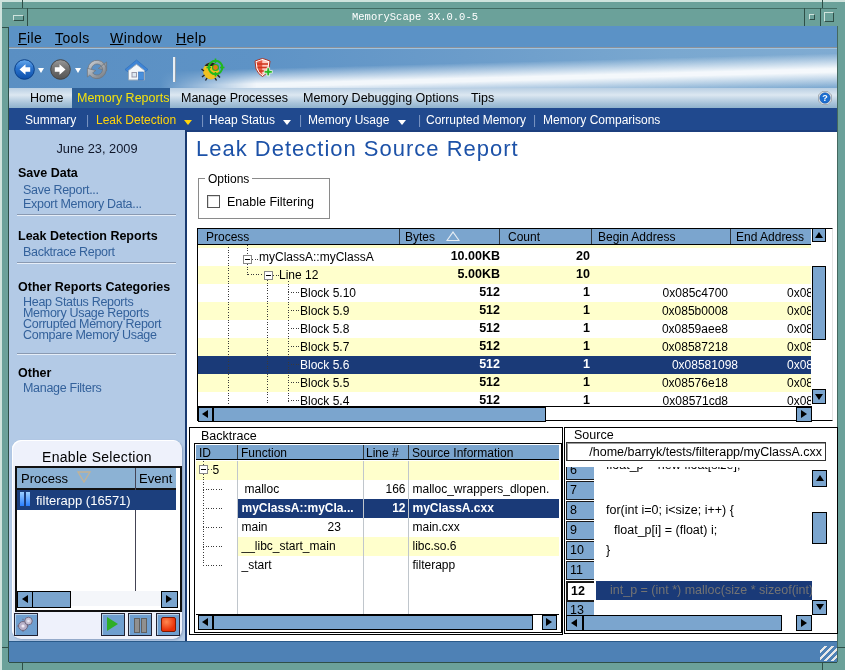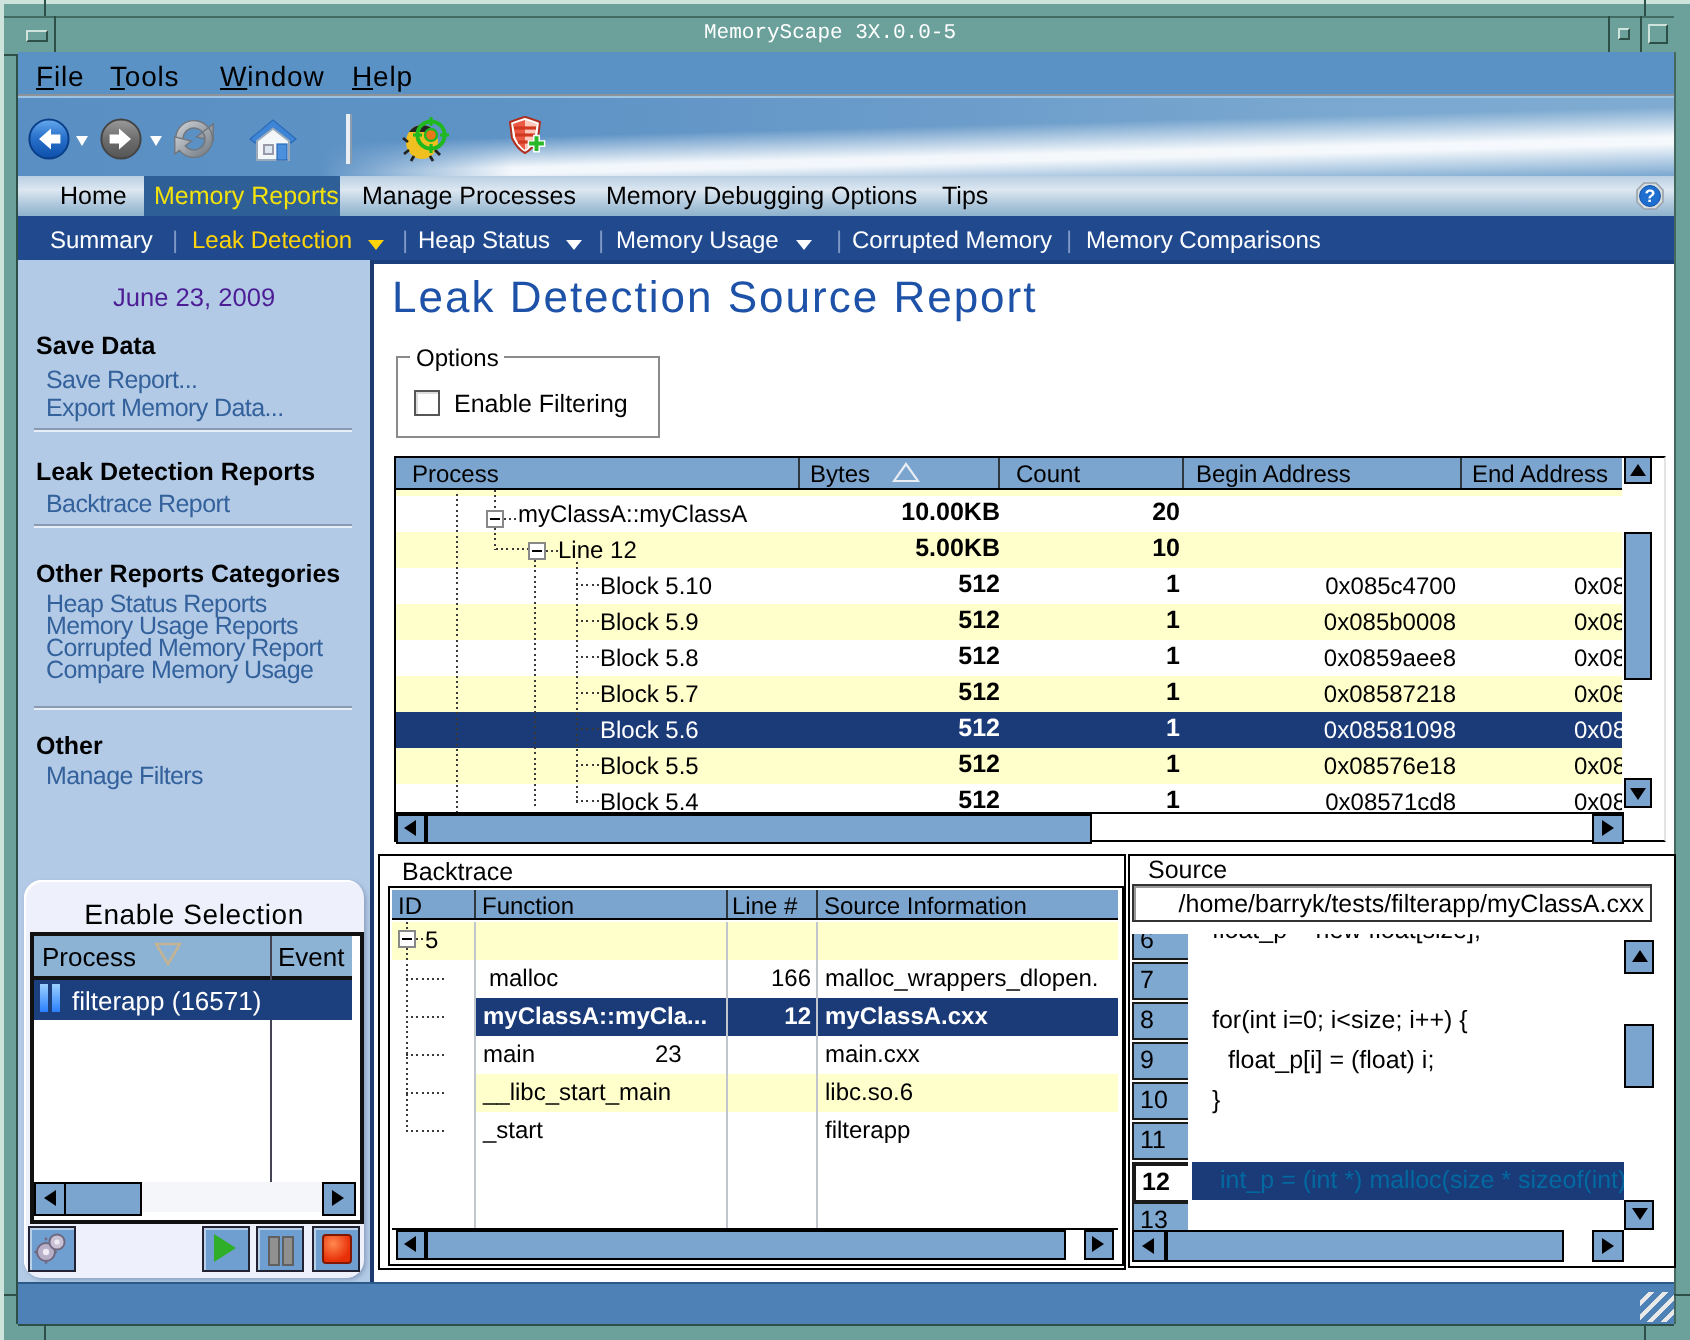--- a/index.html
+++ b/index.html
@@ -244,21 +244,21 @@
   <span style="left:417px">Corrupted Memory</span>
   <span class="sep" style="left:524px">|</span>
   <span style="left:534px">Memory Comparisons</span>
   <span class="arr" style="left:175px;top:12px;border-left:4px solid transparent;border-right:4px solid transparent;border-top:5px solid #ffd40a;"></span>
   <span class="arr" style="left:274px;top:12px;border-left:4px solid transparent;border-right:4px solid transparent;border-top:5px solid #fff;"></span>
   <span class="arr" style="left:389px;top:12px;border-left:4px solid transparent;border-right:4px solid transparent;border-top:5px solid #fff;"></span>
 </div>
 
 <div class="abs" id="sidebar"></div>
 <div class="abs" id="sidebar-border"></div>
-<div class="abs" style="left:9px;top:141px;width:176px;text-align:center;font-size:12.8px;color:#4c1d95;">June 23, 2009</div>
+<div class="abs" style="left:9px;top:141px;width:176px;text-align:center;font-size:12.8px;color:#0f172a;">June 23, 2009</div>
 <div class="sbh" style="left:18px;top:166px;">Save Data</div>
 <div class="sb" style="left:23px;top:183px;">Save Report...</div>
 <div class="sb" style="left:23px;top:197px;">Export Memory Data...</div>
 <div class="sbsep" style="top:214px;"></div>
 <div class="sbh" style="left:18px;top:229px;">Leak Detection Reports</div>
 <div class="sb" style="left:23px;top:245px;">Backtrace Report</div>
 <div class="sbsep" style="top:262px;"></div>
 <div class="sbh" style="left:18px;top:280px;">Other Reports Categories</div>
 <div class="sb" style="left:23px;top:295px;">Heap Status Reports</div>
 <div class="sb" style="left:23px;top:306px;">Memory Usage Reports</div>
@@ -325,21 +325,21 @@
     <span class="cell" style="left:102px;">Block 5.7</span>
     <span class="cell num" style="left:202px;width:100px;">512</span>
     <span class="cell num" style="left:302px;width:90px;">1</span>
     <span class="cell" style="left:394px;width:136px;text-align:right;">0x08587218</span>
     <span class="cell" style="left:589px;">0x085</span>
   </div>
 <div class="mrow rsel" style="top:355.5px;">
     <span class="cell" style="left:102px;">Block 5.6</span>
     <span class="cell num" style="left:202px;width:100px;">512</span>
     <span class="cell num" style="left:302px;width:90px;">1</span>
-    <span class="cell" style="left:394px;width:136px;text-align:right;">0x08581098</span>
+    <span class="cell" style="left:404px;width:136px;text-align:right;">0x08581098</span>
     <span class="cell" style="left:589px;">0x085</span>
   </div>
 <div class="mrow ry" style="top:373.5px;">
     <span class="cell" style="left:102px;">Block 5.5</span>
     <span class="cell num" style="left:202px;width:100px;">512</span>
     <span class="cell num" style="left:302px;width:90px;">1</span>
     <span class="cell" style="left:394px;width:136px;text-align:right;">0x08576e18</span>
     <span class="cell" style="left:589px;">0x085</span>
   </div>
 <div class="mrow" style="top:391.5px;height:14.5px;overflow:hidden;">
@@ -457,21 +457,21 @@
 <div class="abs" id="srclabel">Source</div>
 <div class="abs" id="srcfield">
     <span style="position:absolute;right:3px;top:2px;white-space:nowrap;">/home/barryk/tests/filterapp/myClassA.cxx</span>
   </div>
 <div class="abs" id="srccode" style="left:566px;top:467px;width:246px;height:148px;overflow:hidden;background:#fff;font-size:12.5px;">
   <div style="position:absolute;left:40px;top:-9px;white-space:nowrap;">float_p = new float[size];</div>
   <div style="position:absolute;left:40px;top:36px;white-space:nowrap;">for(int i=0; i&lt;size; i++) {</div>
   <div style="position:absolute;left:48px;top:56px;white-space:nowrap;">float_p[i] = (float) i;</div>
   <div style="position:absolute;left:40px;top:76px;white-space:nowrap;">}</div>
   <div style="position:absolute;left:30px;top:114px;width:216px;height:19px;background:#1a3a78;"></div>
-  <div style="position:absolute;left:44px;top:116px;white-space:nowrap;color:#0369a1;">int_p = (int *) malloc(size * sizeof(int)</div>
+  <div style="position:absolute;left:44px;top:116px;white-space:nowrap;color:#737373;">int_p = (int *) malloc(size * sizeof(int)</div>
 </div>
 
 <div class="abs" id="gutter" style="left:566px;top:467px;width:28px;height:148px;overflow:hidden;">
   <div class="gut" style="top:-6px;">6</div>
   <div class="gut" style="top:14px;">7</div>
   <div class="gut" style="top:34px;">8</div>
   <div class="gut" style="top:54px;">9</div>
   <div class="gut" style="top:74px;">10</div>
   <div class="gut" style="top:94px;">11</div>
   <div class="gut gsel" style="top:114px;">12</div>

